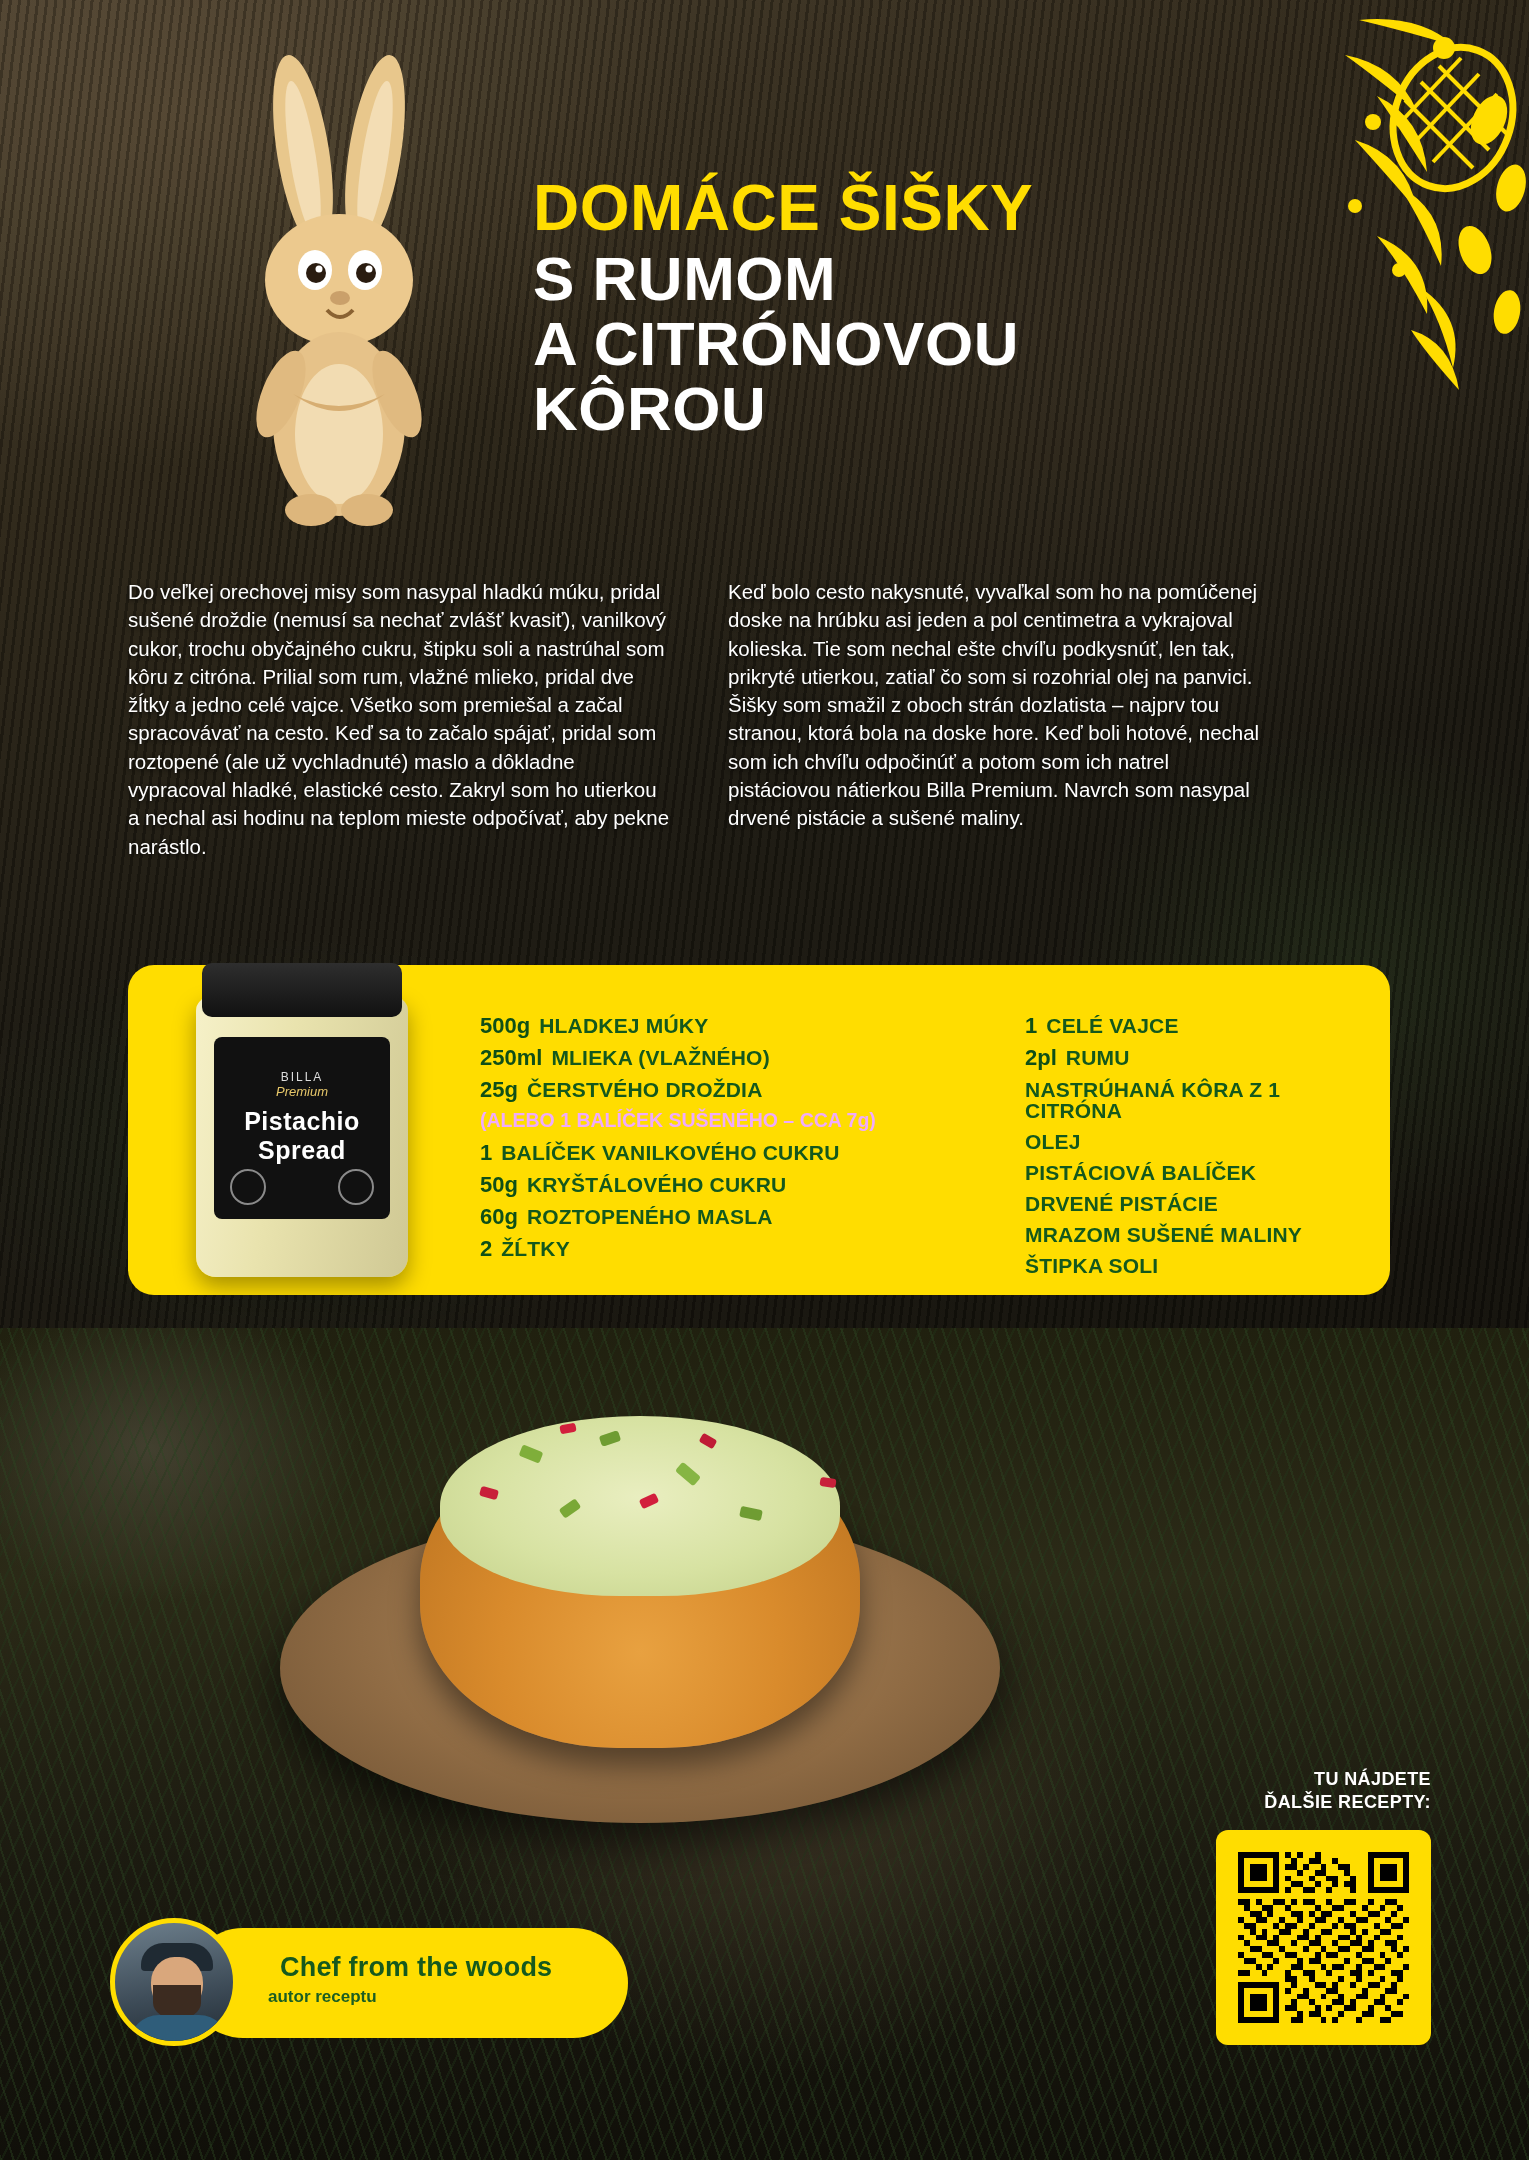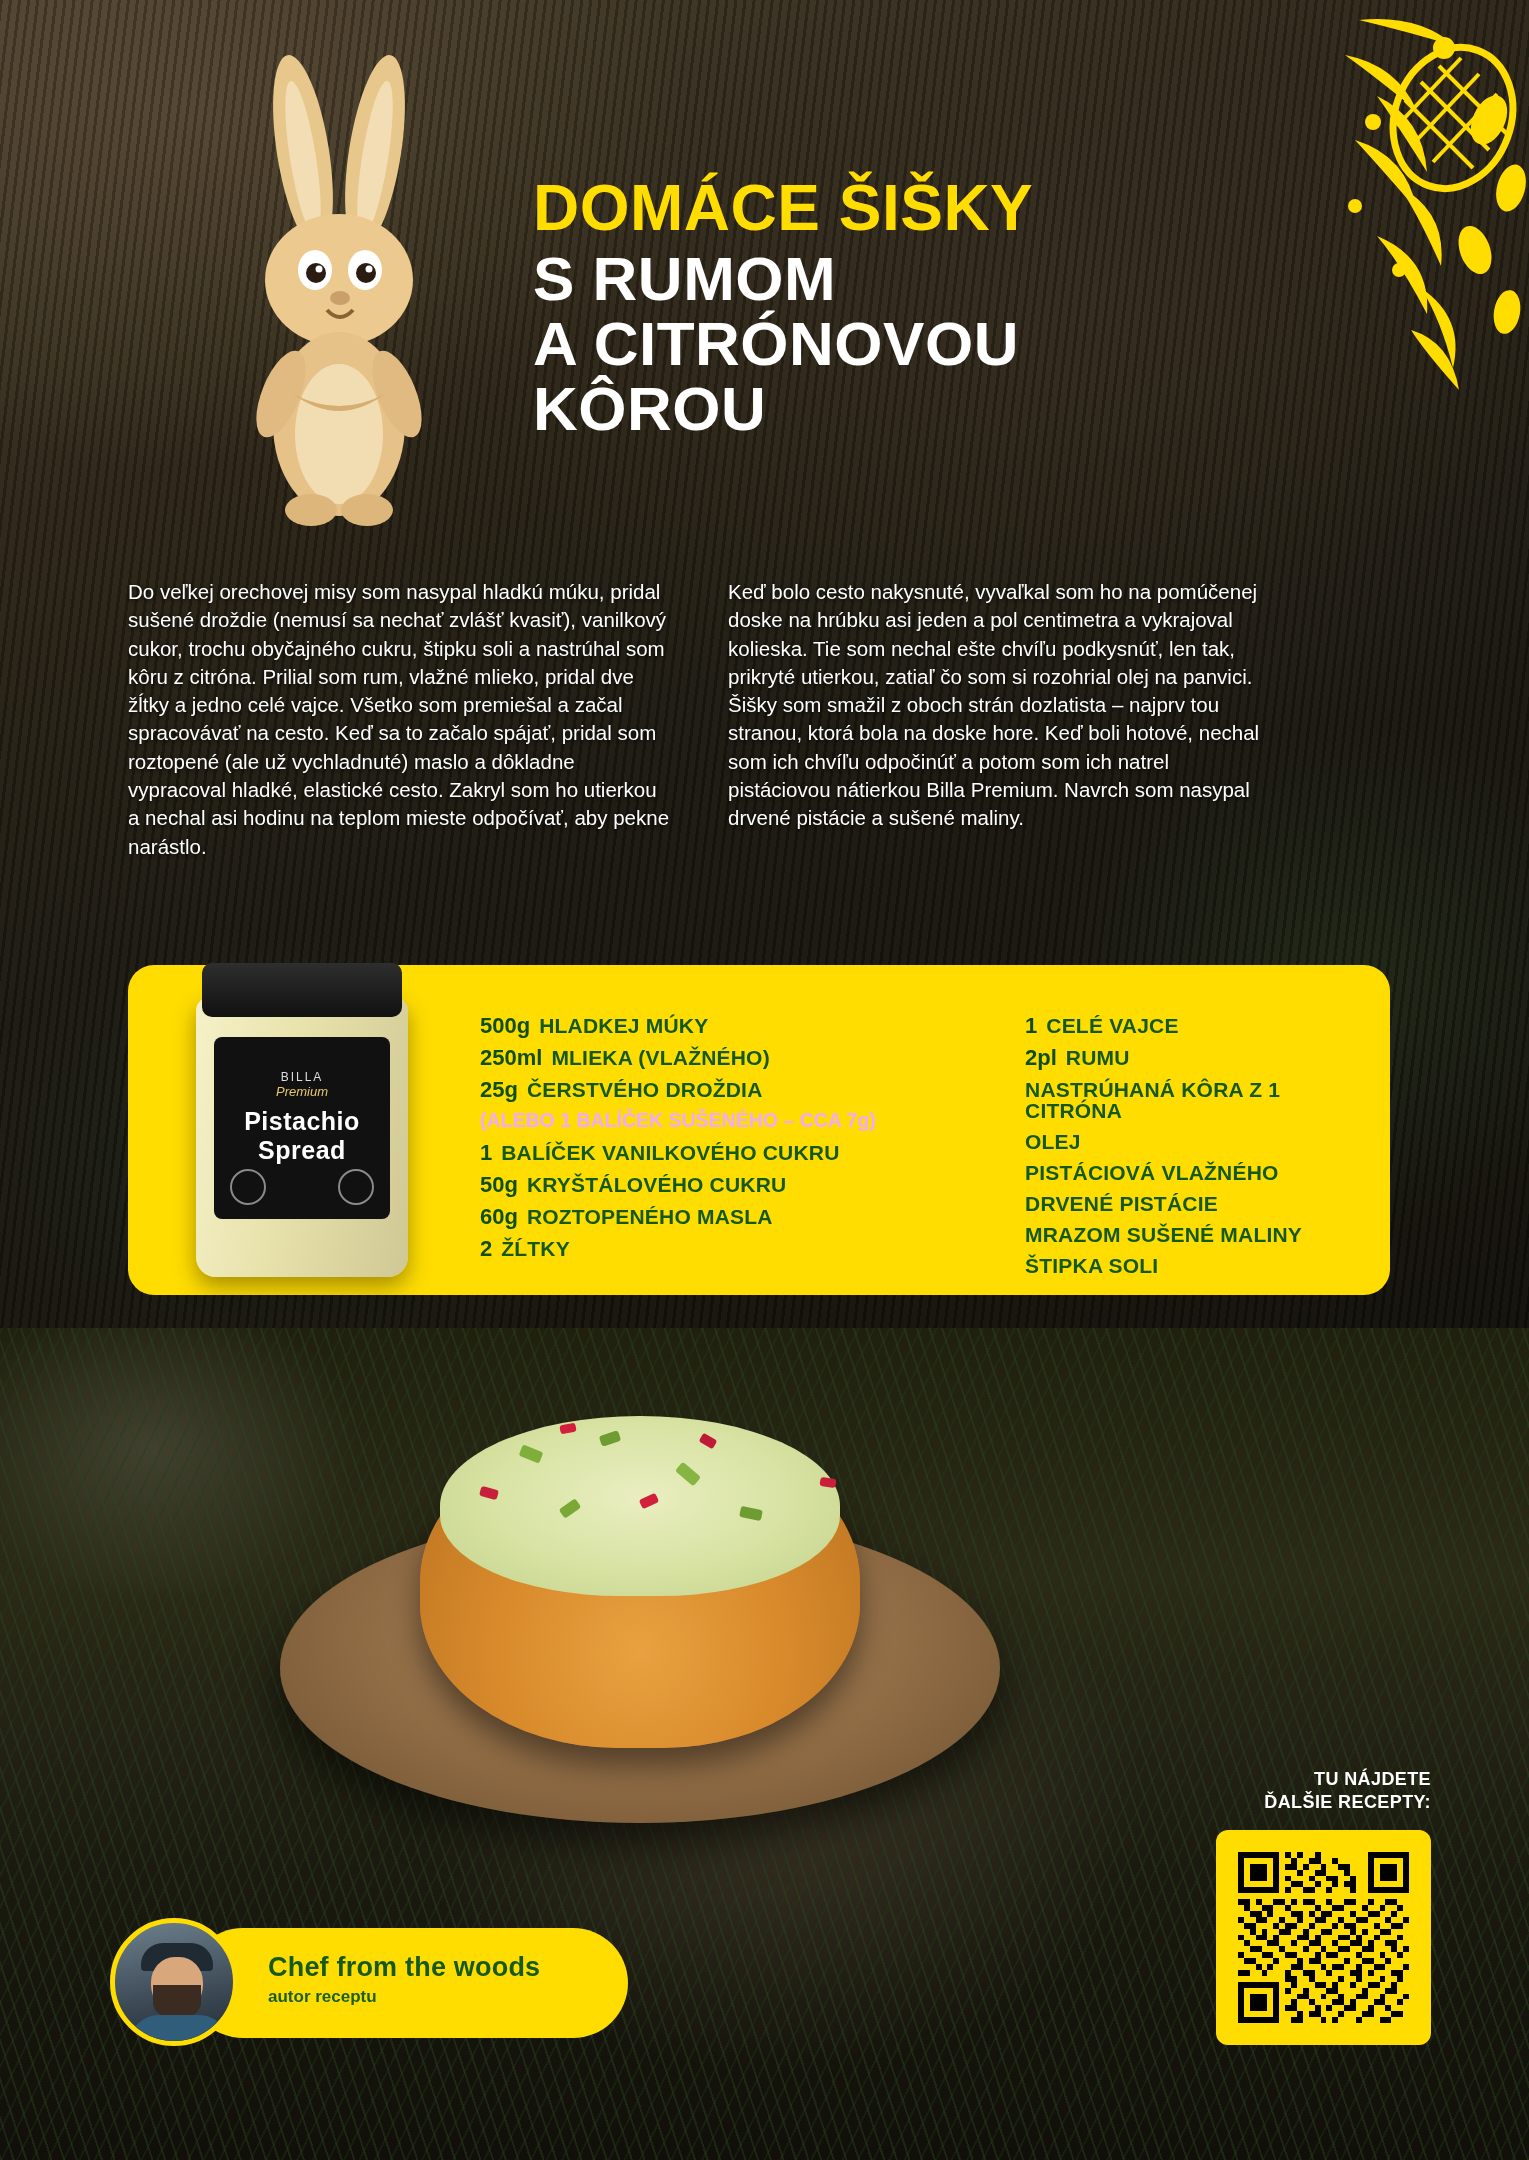--- a/index.html
+++ b/index.html
@@ -163,21 +163,21 @@
     background: #3c2b20; border-radius: 0 0 48% 48%;
   }
   .avatar-body {
     position: absolute; left: 14px; top: 92px; width: 100px; height: 40px;
     background: #2f5d7a; border-radius: 30px 30px 0 0;
   }
   .author-text {
     position: absolute; left: 268px; top: 1952px; width: 360px;
   }
   .author-name {
-    color: #16591d; font-size: 27px; font-weight: 800; letter-spacing: .2px;
+    color: #16591d; font-size: 27px; font-weight: 800; letter-spacing: .2px; margin-left: 12px;
   }
   .author-role { color: #1b5e22; font-size: 17px; font-weight: 600; margin-top: 4px; }
 
   
   .jar-body {
     position: absolute; left: 18px; top: 52px; width: 212px; height: 280px;
     background: linear-gradient(100deg, #f6f1c9 0%, #e9e3ae 40%, #cfc894 100%);
     border-radius: 14px 14px 20px 20px;
     box-shadow: 0 10px 22px rgba(0,0,0,.35);
   }
@@ -341,21 +341,21 @@
         <span class="ing-amount">2pl</span>
         <span class="ing-name">RUMU</span>
       </div>
       <div class="ing-row">
         <span class="ing-name">NASTRÚHANÁ KÔRA Z 1 CITRÓNA</span>
       </div>
       <div class="ing-row">
         <span class="ing-name">OLEJ</span>
       </div>
       <div class="ing-row">
-        <span class="ing-name">PISTÁCIOVÁ VLAŽNÉHO</span>
+        <span class="ing-name">PISTÁCIOVÁ BALÍČEK</span>
       </div>
       <div class="ing-row">
         <span class="ing-name">DRVENÉ PISTÁCIE</span>
       </div>
       <div class="ing-row">
         <span class="ing-name">MRAZOM SUŠENÉ MALINY</span>
       </div>
       <div class="ing-row">
         <span class="ing-name">ŠTIPKA SOLI</span>
       </div>

